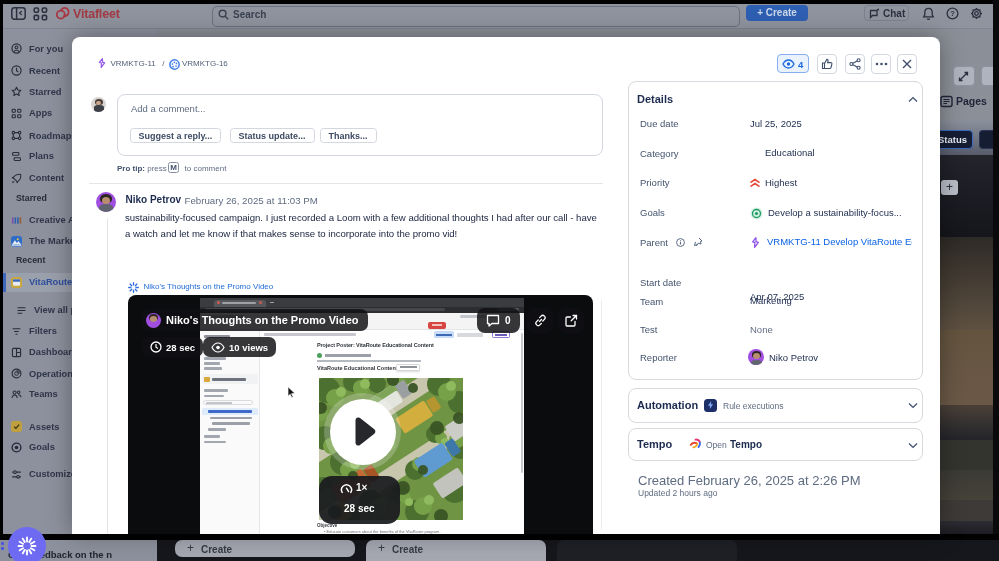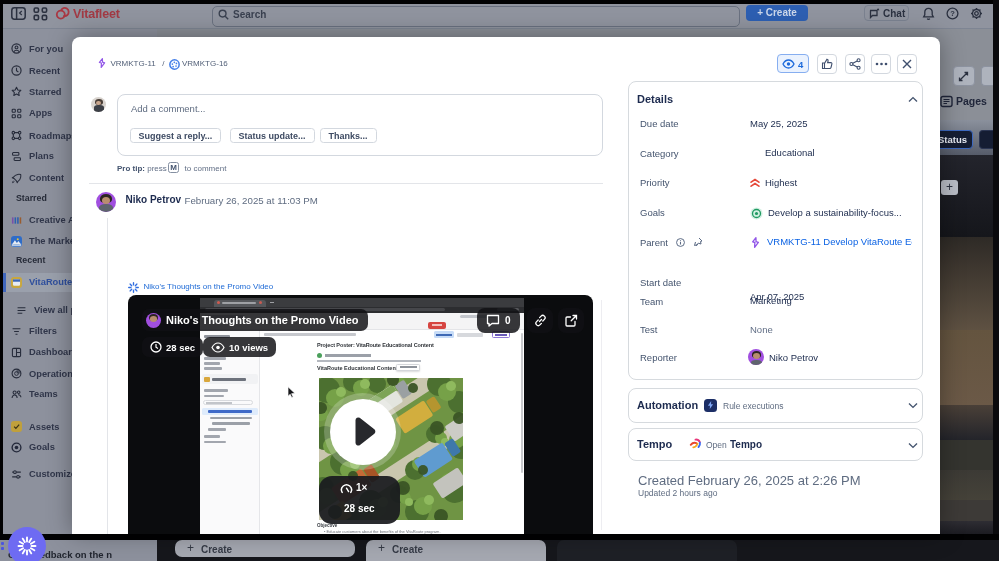--- a/index.html
+++ b/index.html
@@ -311,20 +311,22 @@
 
   <div class="m" style="left:24px;top:154.5px;width:20px;height:20px;border-radius:50%;background:#a14fe0;overflow:hidden;">
         <div style="position:absolute;left:4px;top:2px;width:12px;height:9px;border-radius:50% 50% 40% 40%;background:#2e2622;"></div>
         <div style="position:absolute;left:6px;top:5px;width:8px;height:7px;border-radius:50%;background:#b98d6f;"></div>
         <div style="position:absolute;left:3px;top:12.5px;width:14px;height:8px;border-radius:45% 45% 0 0;background:#5f646e;"></div>
       </div>
   <div class="m" style="left:53.5px;top:157px;font-size:10px;font-weight:bold;color:#1d2b4f;">Niko Petrov</div>
   <div class="m" style="left:112.5px;top:157.5px;font-size:9.7px;color:#5f6c81;">February 26, 2025 at 11:03 PM</div>
   <div class="m" style="left:35px;top:181px;width:1px;height:316px;background:#e3e5e9;"></div>
   <div class="m" id="cbody" style="left:53px;top:172.5px;font-size:9.6px;color:#202a44;line-height:16px;white-space:nowrap;letter-spacing:-0.02px;">
+    <div>sustainability-focused campaign. I just recorded a Loom with a few additional thoughts I had after our call - have</div>
+    <div>a watch and let me know if that makes sense to incorporate into the promo vid!</div>
   </div>
 
   <svg class="m" style="left:56px;top:245px;" width="11" height="11" viewBox="0 0 12 12">
         <g stroke="#2f6de0" stroke-width="1.5" stroke-linecap="round">
           <line x1="6" y1="0.8" x2="6" y2="3.2"></line>
           <line x1="6" y1="8.8" x2="6" y2="11.2"></line>
           <line x1="0.8" y1="6" x2="3.2" y2="6"></line>
           <line x1="8.8" y1="6" x2="11.2" y2="6"></line>
           <line x1="2.3" y1="2.3" x2="4" y2="4"></line>
           <line x1="8" y1="8" x2="9.7" y2="9.7"></line>
@@ -589,21 +591,21 @@
   <svg class="m" style="left:830px;top:22px;" width="10" height="10" viewBox="0 0 10 10">
         <path d="M1 1 L9 9 M9 1 L1 9" stroke="#3f4f6e" stroke-width="1.4"></path>
       </svg>
 
   <div class="card" style="top:43.5px;height:299px;"></div>
   <div class="m" style="left:565px;top:56px;font-size:11px;font-weight:bold;color:#1d2b4f;">Details</div>
   <svg class="m" style="left:836px;top:59px;" width="10" height="7" viewBox="0 0 10 7">
         <path d="M1 5.4 L5 1.6 L9 5.4" fill="none" stroke="#44546e" stroke-width="1.4"></path>
       </svg>
   <div class="lbl" style="top:81px;">Due date</div>
-      <div class="val" style="top:80.5px;">May 25, 2025</div>
+      <div class="val" style="top:80.5px;">Jul 25, 2025</div>
   <div class="lbl" style="top:110.5px;">Category</div>
       <div class="val" style="top:110px;margin-left:15px;">Educational</div>
   <div class="lbl" style="top:140px;">Priority</div>
   <svg class="m" style="left:678px;top:141px;" width="10" height="10" viewBox="0 0 11 11">
         <g fill="none" stroke="#e5493a" stroke-width="1.8" stroke-linecap="round">
           <path d="M1.2 4.6 L5.5 1.6 L9.8 4.6"></path>
           <path d="M1.2 9 L5.5 6 L9.8 9"></path>
         </g>
       </svg>
   <div class="val" style="left:693px;top:139.5px;">Highest</div>

